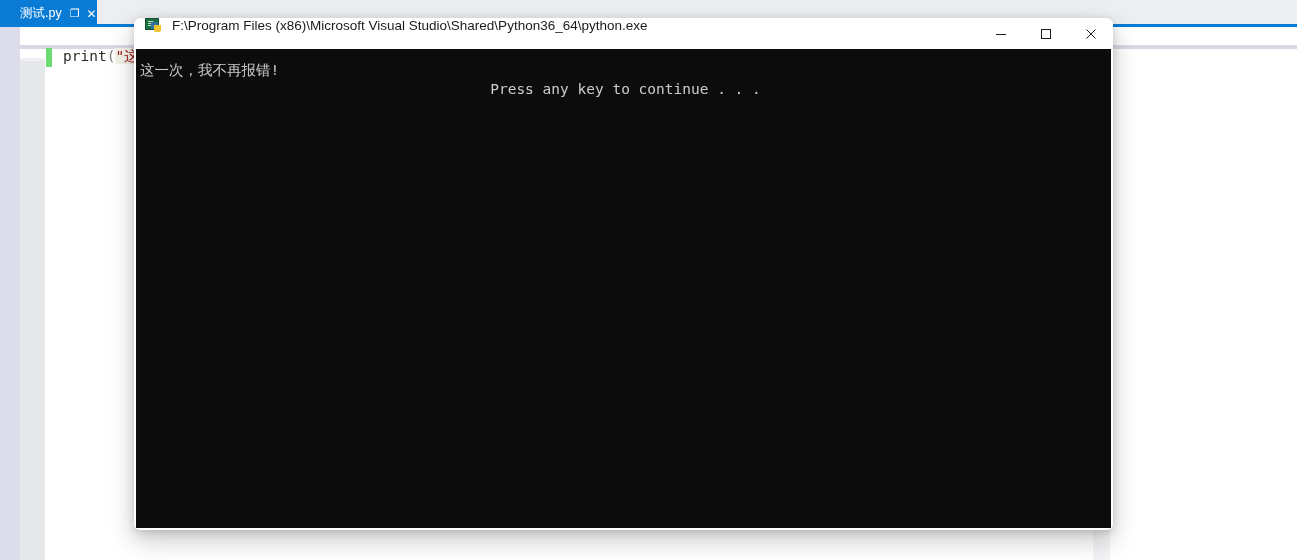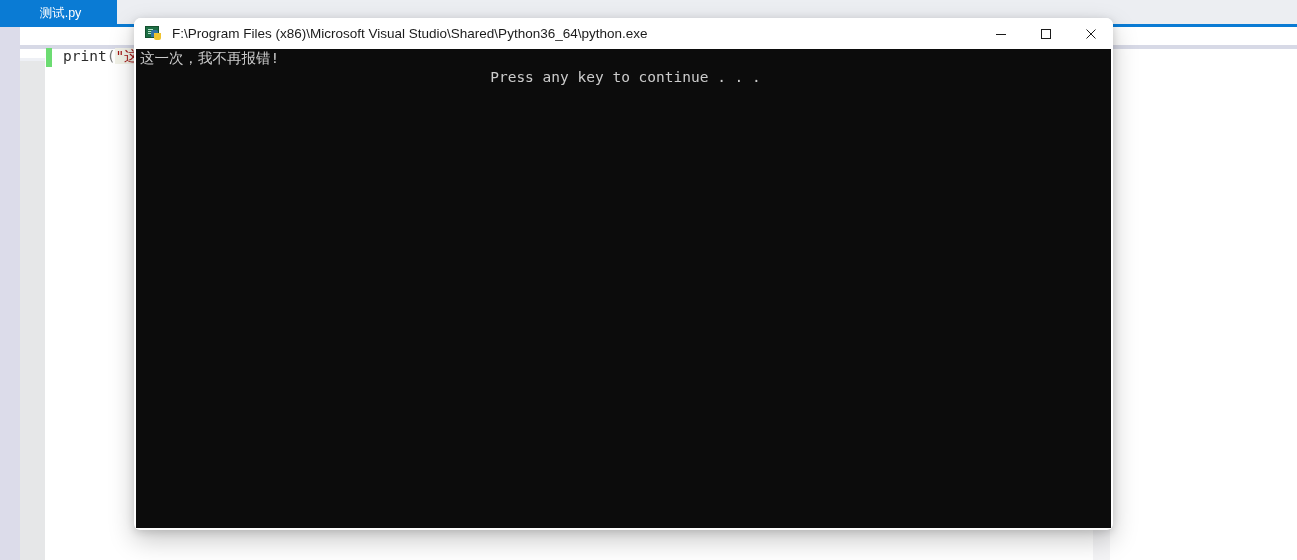--- a/index.html
+++ b/index.html
@@ -35,27 +35,26 @@
     position: absolute;
     left: 0; top: 24px;
     width: 1297px; height: 3px;
     background: #0a7bd4;
   }
 
   
   .vs-tab {
     position: absolute;
     left: 0; top: 0;
-    width: 117px; height: 27px;
+    width: 97px; height: 27px;
     background: #0a7bd4;
     display: flex;
     align-items: center;
-    padding-left: 4px;
+    padding-left: 20px;
     box-sizing: border-box;
-    flex-direction: column;
   }
   .vs-tab-label {
     color: #ffffff;
     font-size: 12.5px;
     line-height: 27px;
     white-space: nowrap;
     font-family: "Liberation Sans", sans-serif;
   }
   .vs-tab-pin {
     margin-left: 8px;
@@ -159,21 +158,21 @@
     background: #ffffff;
     box-shadow: 0 10px 26px rgba(0,0,0,0.22),
                 0 2px 8px rgba(0,0,0,0.14);
     overflow: hidden;
   }
   .cw-titlebar {
     position: relative;
     height: 31px;
     background: #ffffff;
     display: flex;
-    align-items: center;
+    align-items: flex-start;
     border-bottom: 1px solid #ffffff;
   }
   .cw-icon {
     position: relative;
     width: 17px; height: 15px;
     margin-left: 11px;
     flex: 0 0 auto;
   }
   .cw-icon .term {
     position: absolute;
@@ -226,21 +225,21 @@
     position: absolute;
     left: 2px; top: 31px;
     width: 975px; height: 479px;
     background: #0c0c0c;
     padding: 0;
     box-sizing: border-box;
     overflow: hidden;
   }
   .cw-console-text {
     margin: 0;
-    padding: 0 0 0 4px;
+    padding: 12px 0 0 4px;
     color: #cccccc;
     font-family: "DejaVu Sans Mono", "Liberation Mono", monospace;
     font-size: 14.5px;
     line-height: 19px;
     white-space: pre;
   }
 </style>
 </head>
 <body>
 

